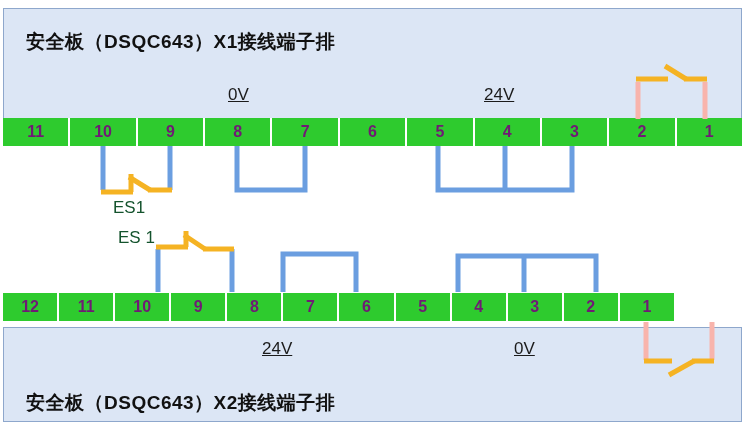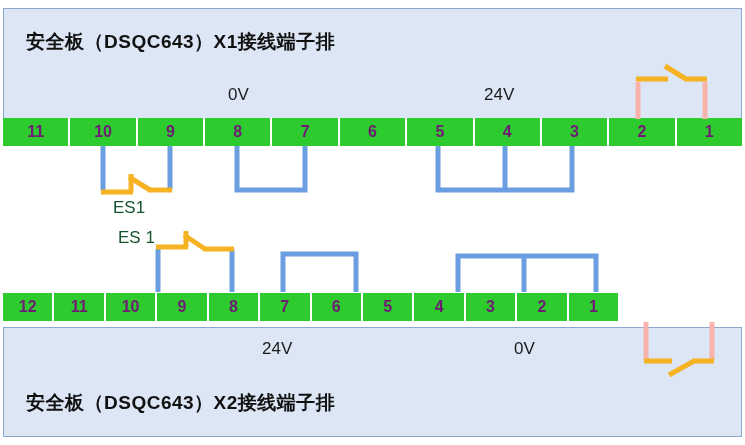--- a/index.html
+++ b/index.html
@@ -19,51 +19,52 @@
   }
 
   
   .panel {
     position: absolute;
     background: #dce6f5;
     border: 1px solid #8ea7cc;
     box-sizing: border-box;
   }
   #panel-x1 { left: 3px;  top: 8px;   width: 739px; height: 126px; }
-  #panel-x2 { left: 3px;  top: 327px; width: 739px; height: 110px; }
+  #panel-x2 { left: 3px;  top: 327px; width: 739px; height: 95px; }
 
   .panel-title {
     position: absolute;
     left: 22px;
     font-size: 19px;
     font-weight: bold;
     color: #111111;
     letter-spacing: 0.5px;
     white-space: nowrap;
   }
   #title-x1 { top: 20px; }
   #title-x2 { top: 62px; }
 
   
   .volt-label {
     position: absolute;
     font-size: 17px;
     color: #1b1b1b;
     white-space: nowrap;
+    text-decoration: underline;
   }
 
   
   .strip {
     position: absolute;
     display: flex;
     height: 28px;
     background: #ffffff;
   }
   #strip-x1 { left: 3px; top: 118px; width: 739px; }
-  #strip-x2 { left: 3px; top: 293px; width: 615px; }
+  #strip-x2 { left: 3px; top: 293px; width: 671px; }
 
   .terminal {
     flex: 1 1 0;
     background: #2ecb2e;
     color: #701a75;
     font-size: 16px;
     font-weight: bold;
     display: flex;
     align-items: center;
     justify-content: center;

